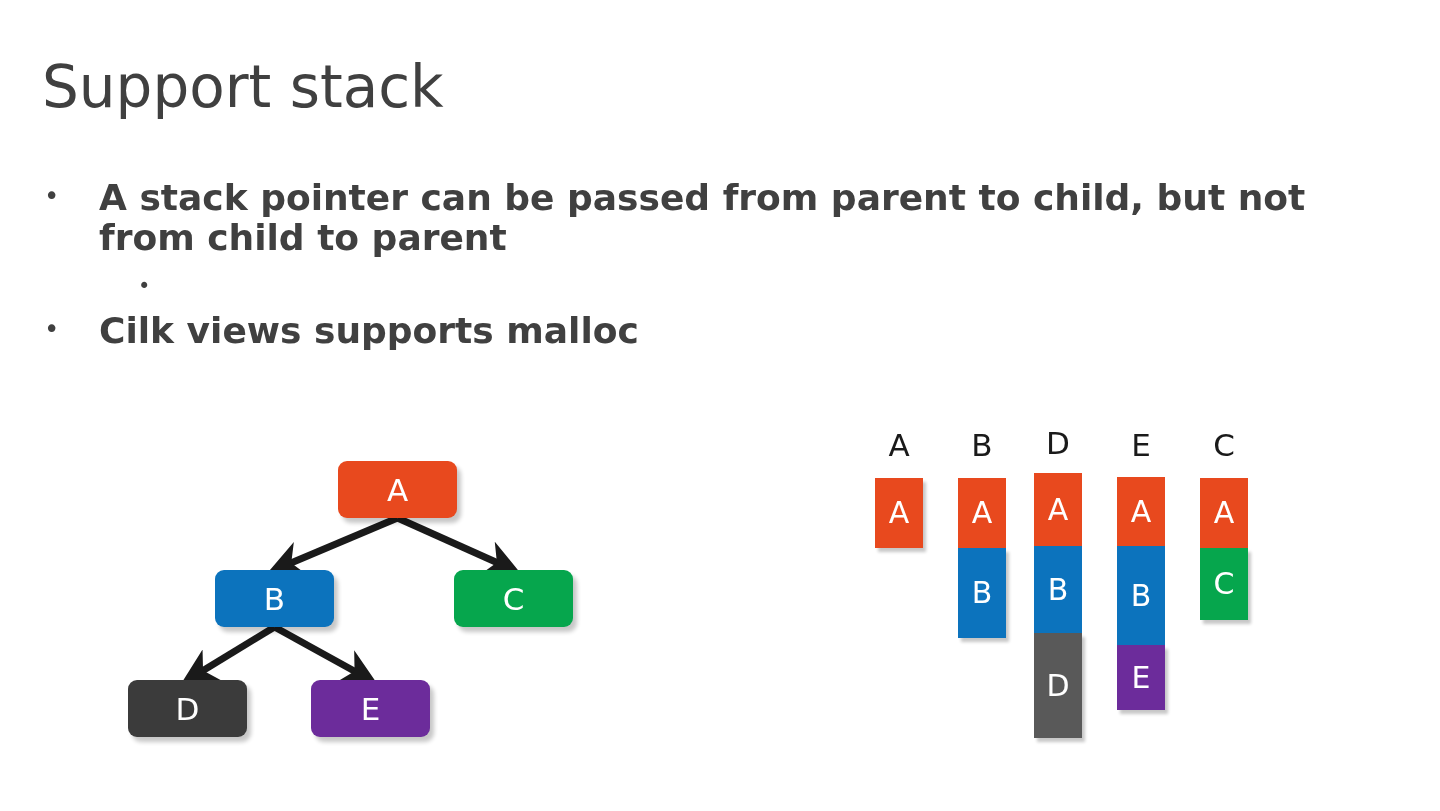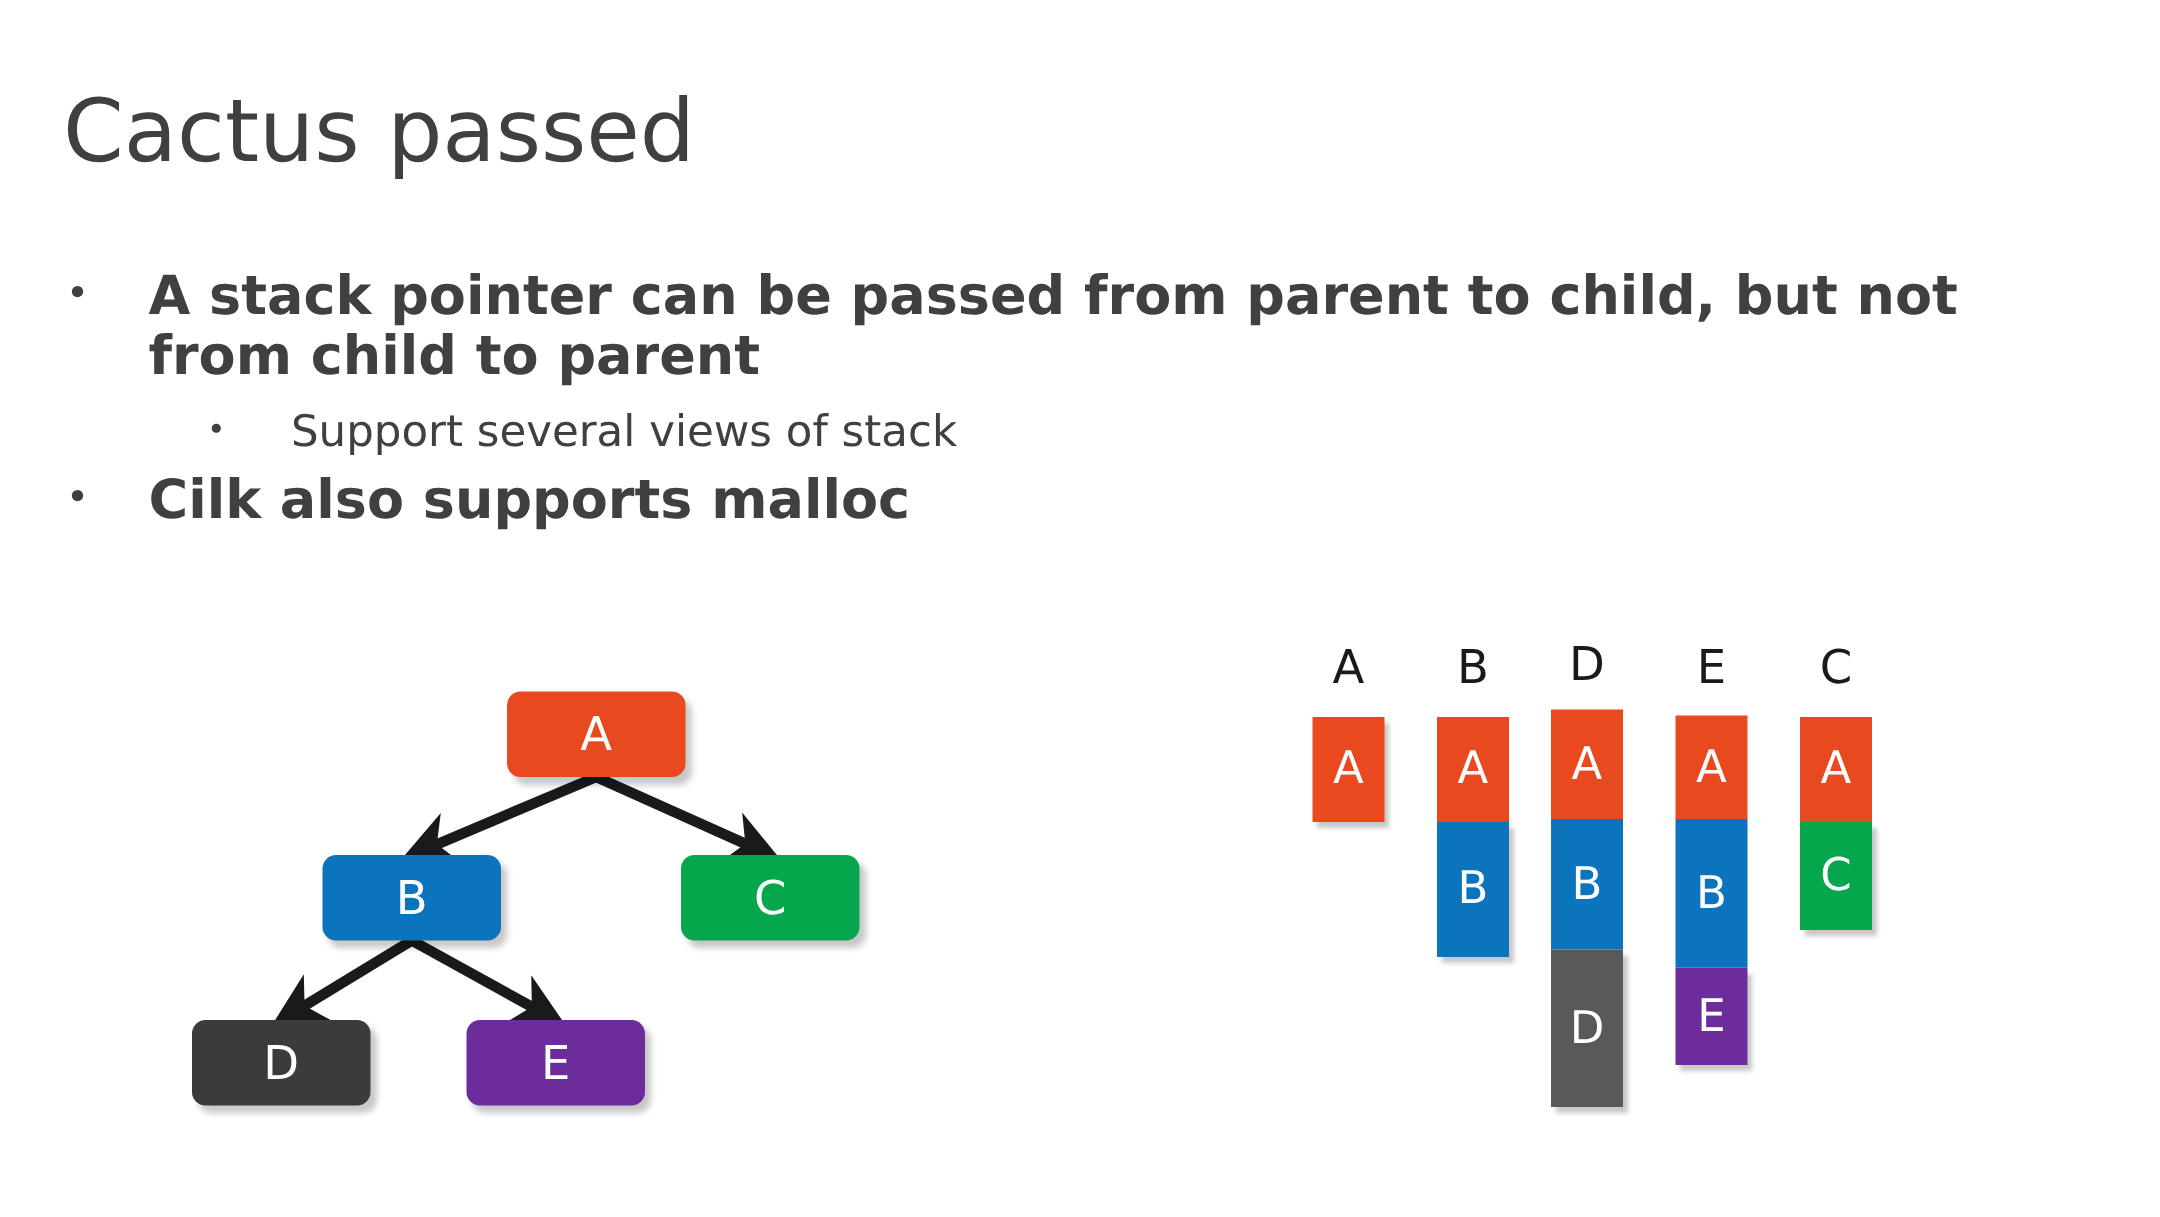--- a/index.html
+++ b/index.html
@@ -78,37 +78,36 @@
     display:flex;align-items:center;justify-content:center;
     color:#ffffff;font-size:30px;line-height:1;
   }
   .frame.bottom{box-shadow:3px 4px 3px rgba(0,0,0,0.22);}
 </style>
 </head>
 <body>
 
 <div class="slide">
 
-  <div id="page-title">Cactus passed</div>
+  <div id="page-title">Support stack</div>
 
   <div class="bullets">
 
     <div class="bullet-l1">
       <span class="dot">•</span>
       <span class="txt">A stack pointer can be passed from parent to child, but not from child to parent</span>
     </div>
 
     <div class="bullet-l2">
       <span class="dot">•</span>
-      <span class="txt">Support several views of stack</span>
     </div>
 
     <div class="bullet-l1">
       <span class="dot">•</span>
-      <span class="txt">Cilk also supports malloc</span>
+      <span class="txt">Cilk views supports malloc</span>
     </div>
 
   </div>
 
   <div class="tree">
     <svg class="tree-svg" viewBox="0 0 640 811">
       <defs>
         <marker id="ah" markerWidth="5.2" markerHeight="5.2" refX="2.1" refY="2.6" orient="auto" markerUnits="strokeWidth">
           <path d="M0,0 L5.2,2.6 L0,5.2 L1.5,2.6 z" fill="#1A1A1A"></path>
         </marker>

